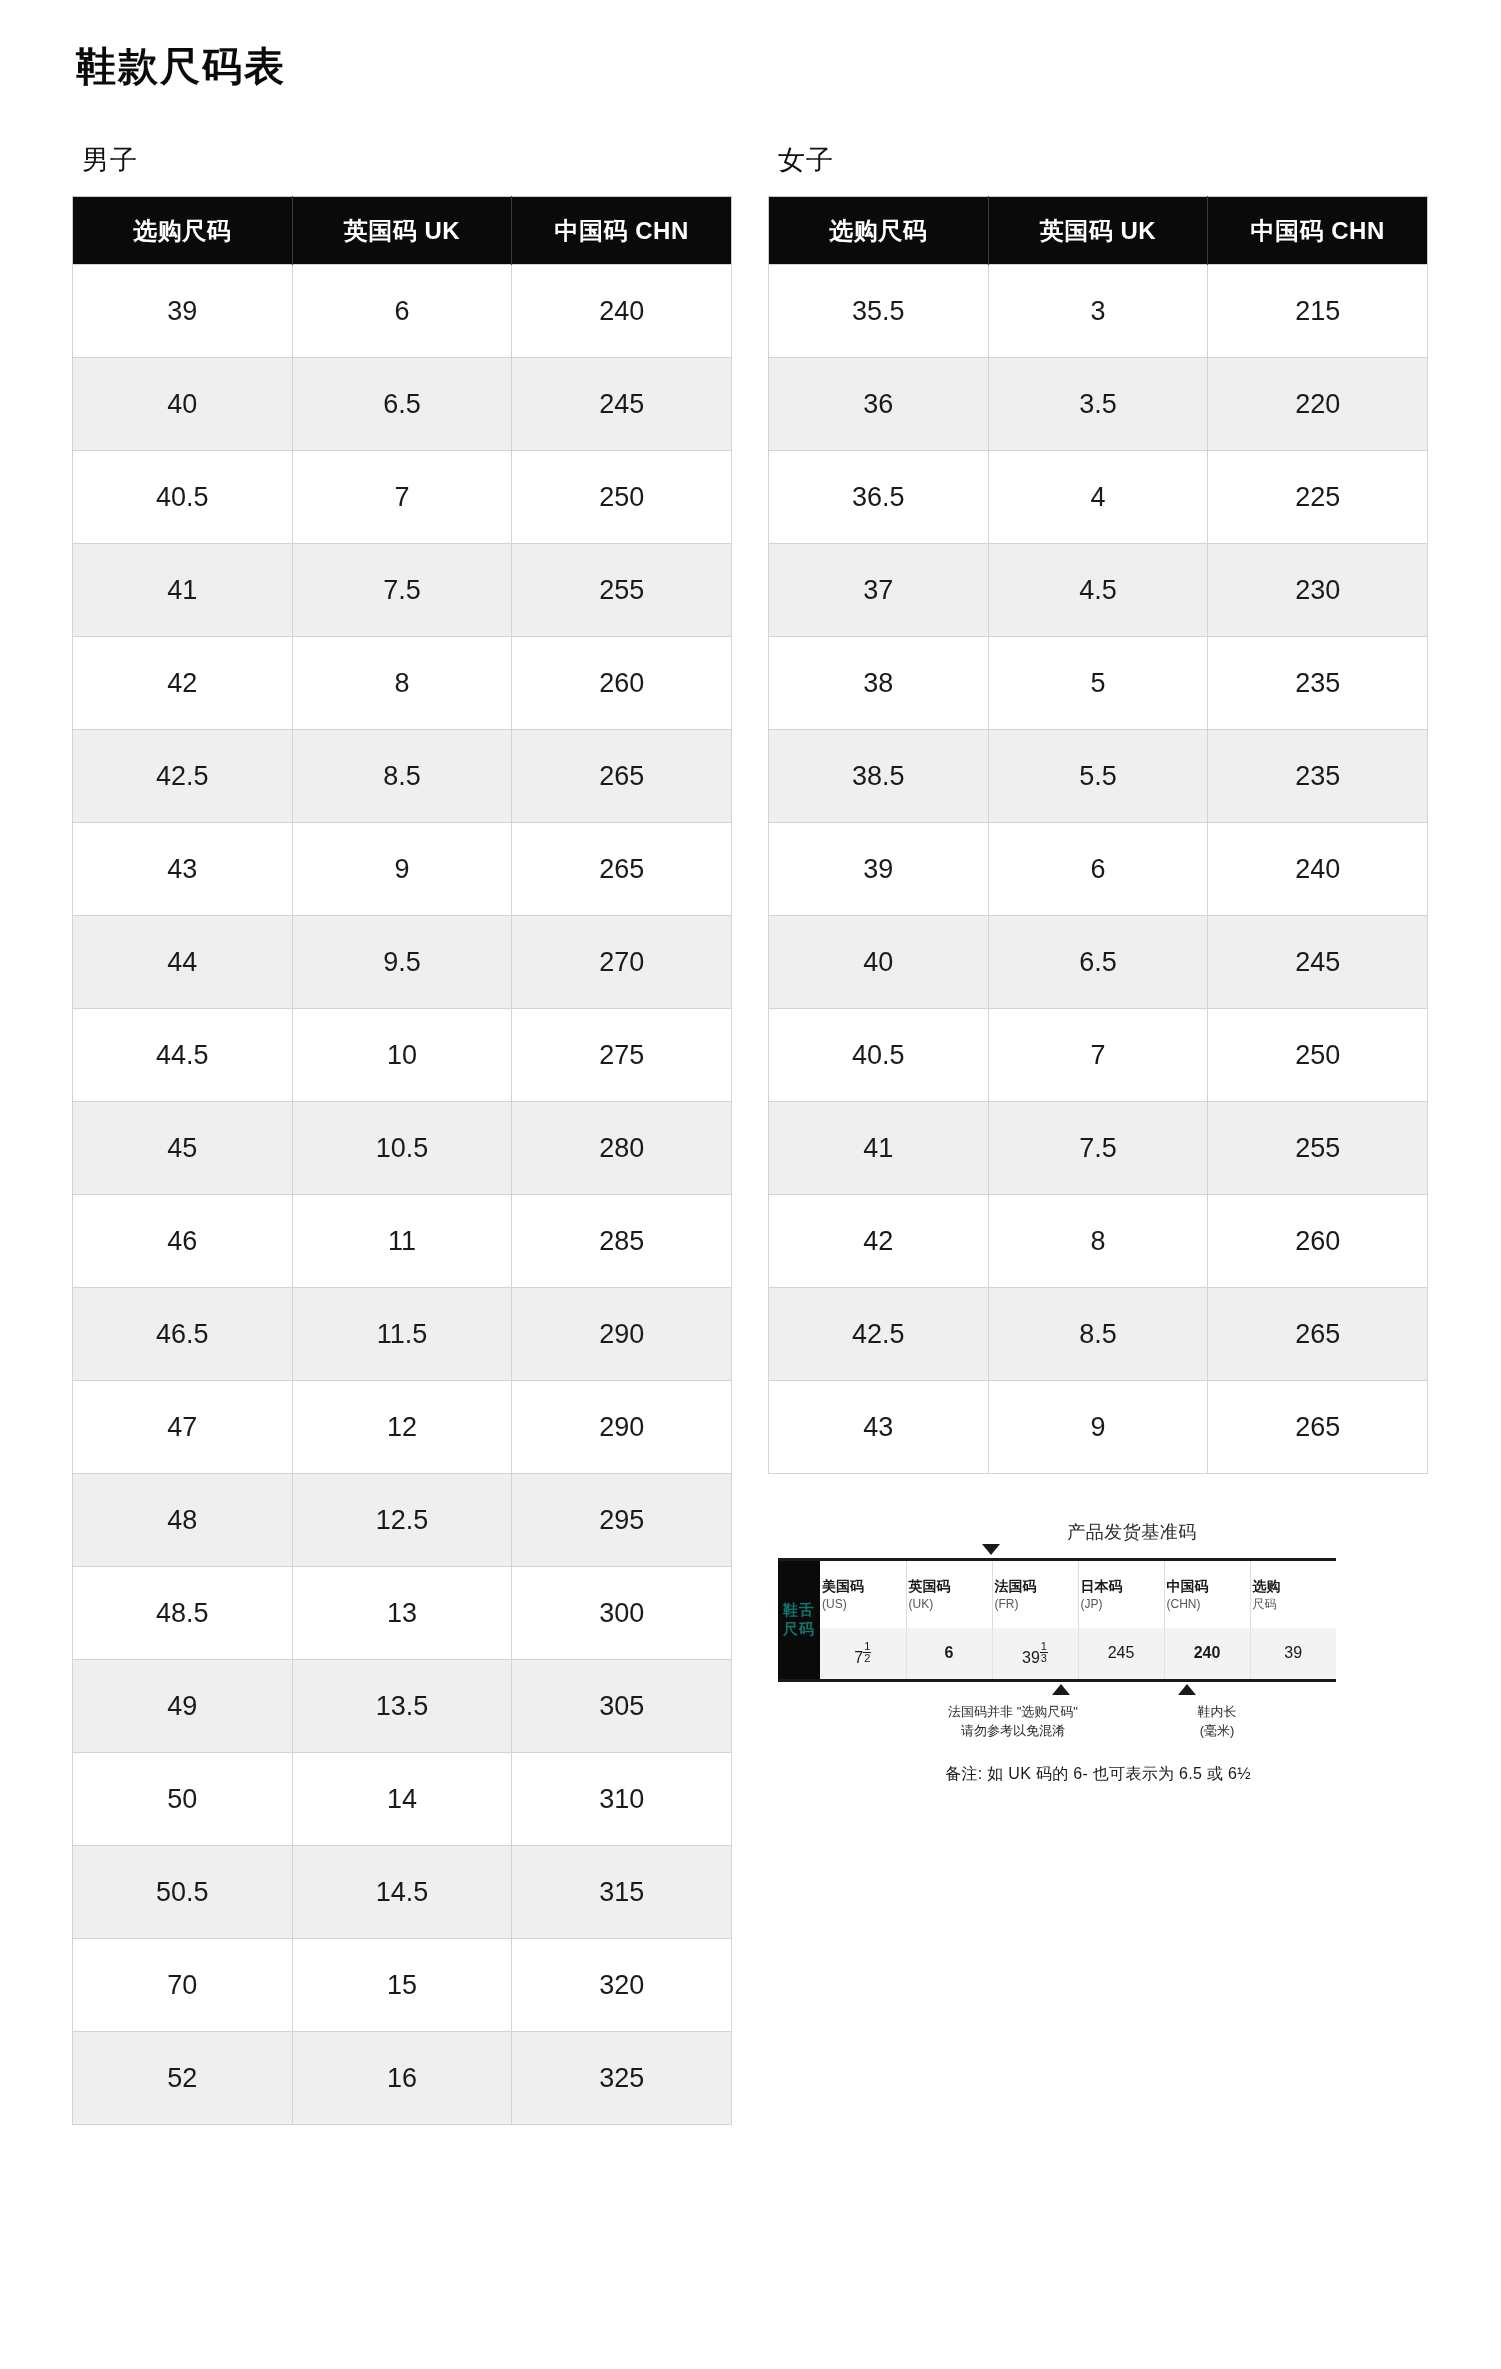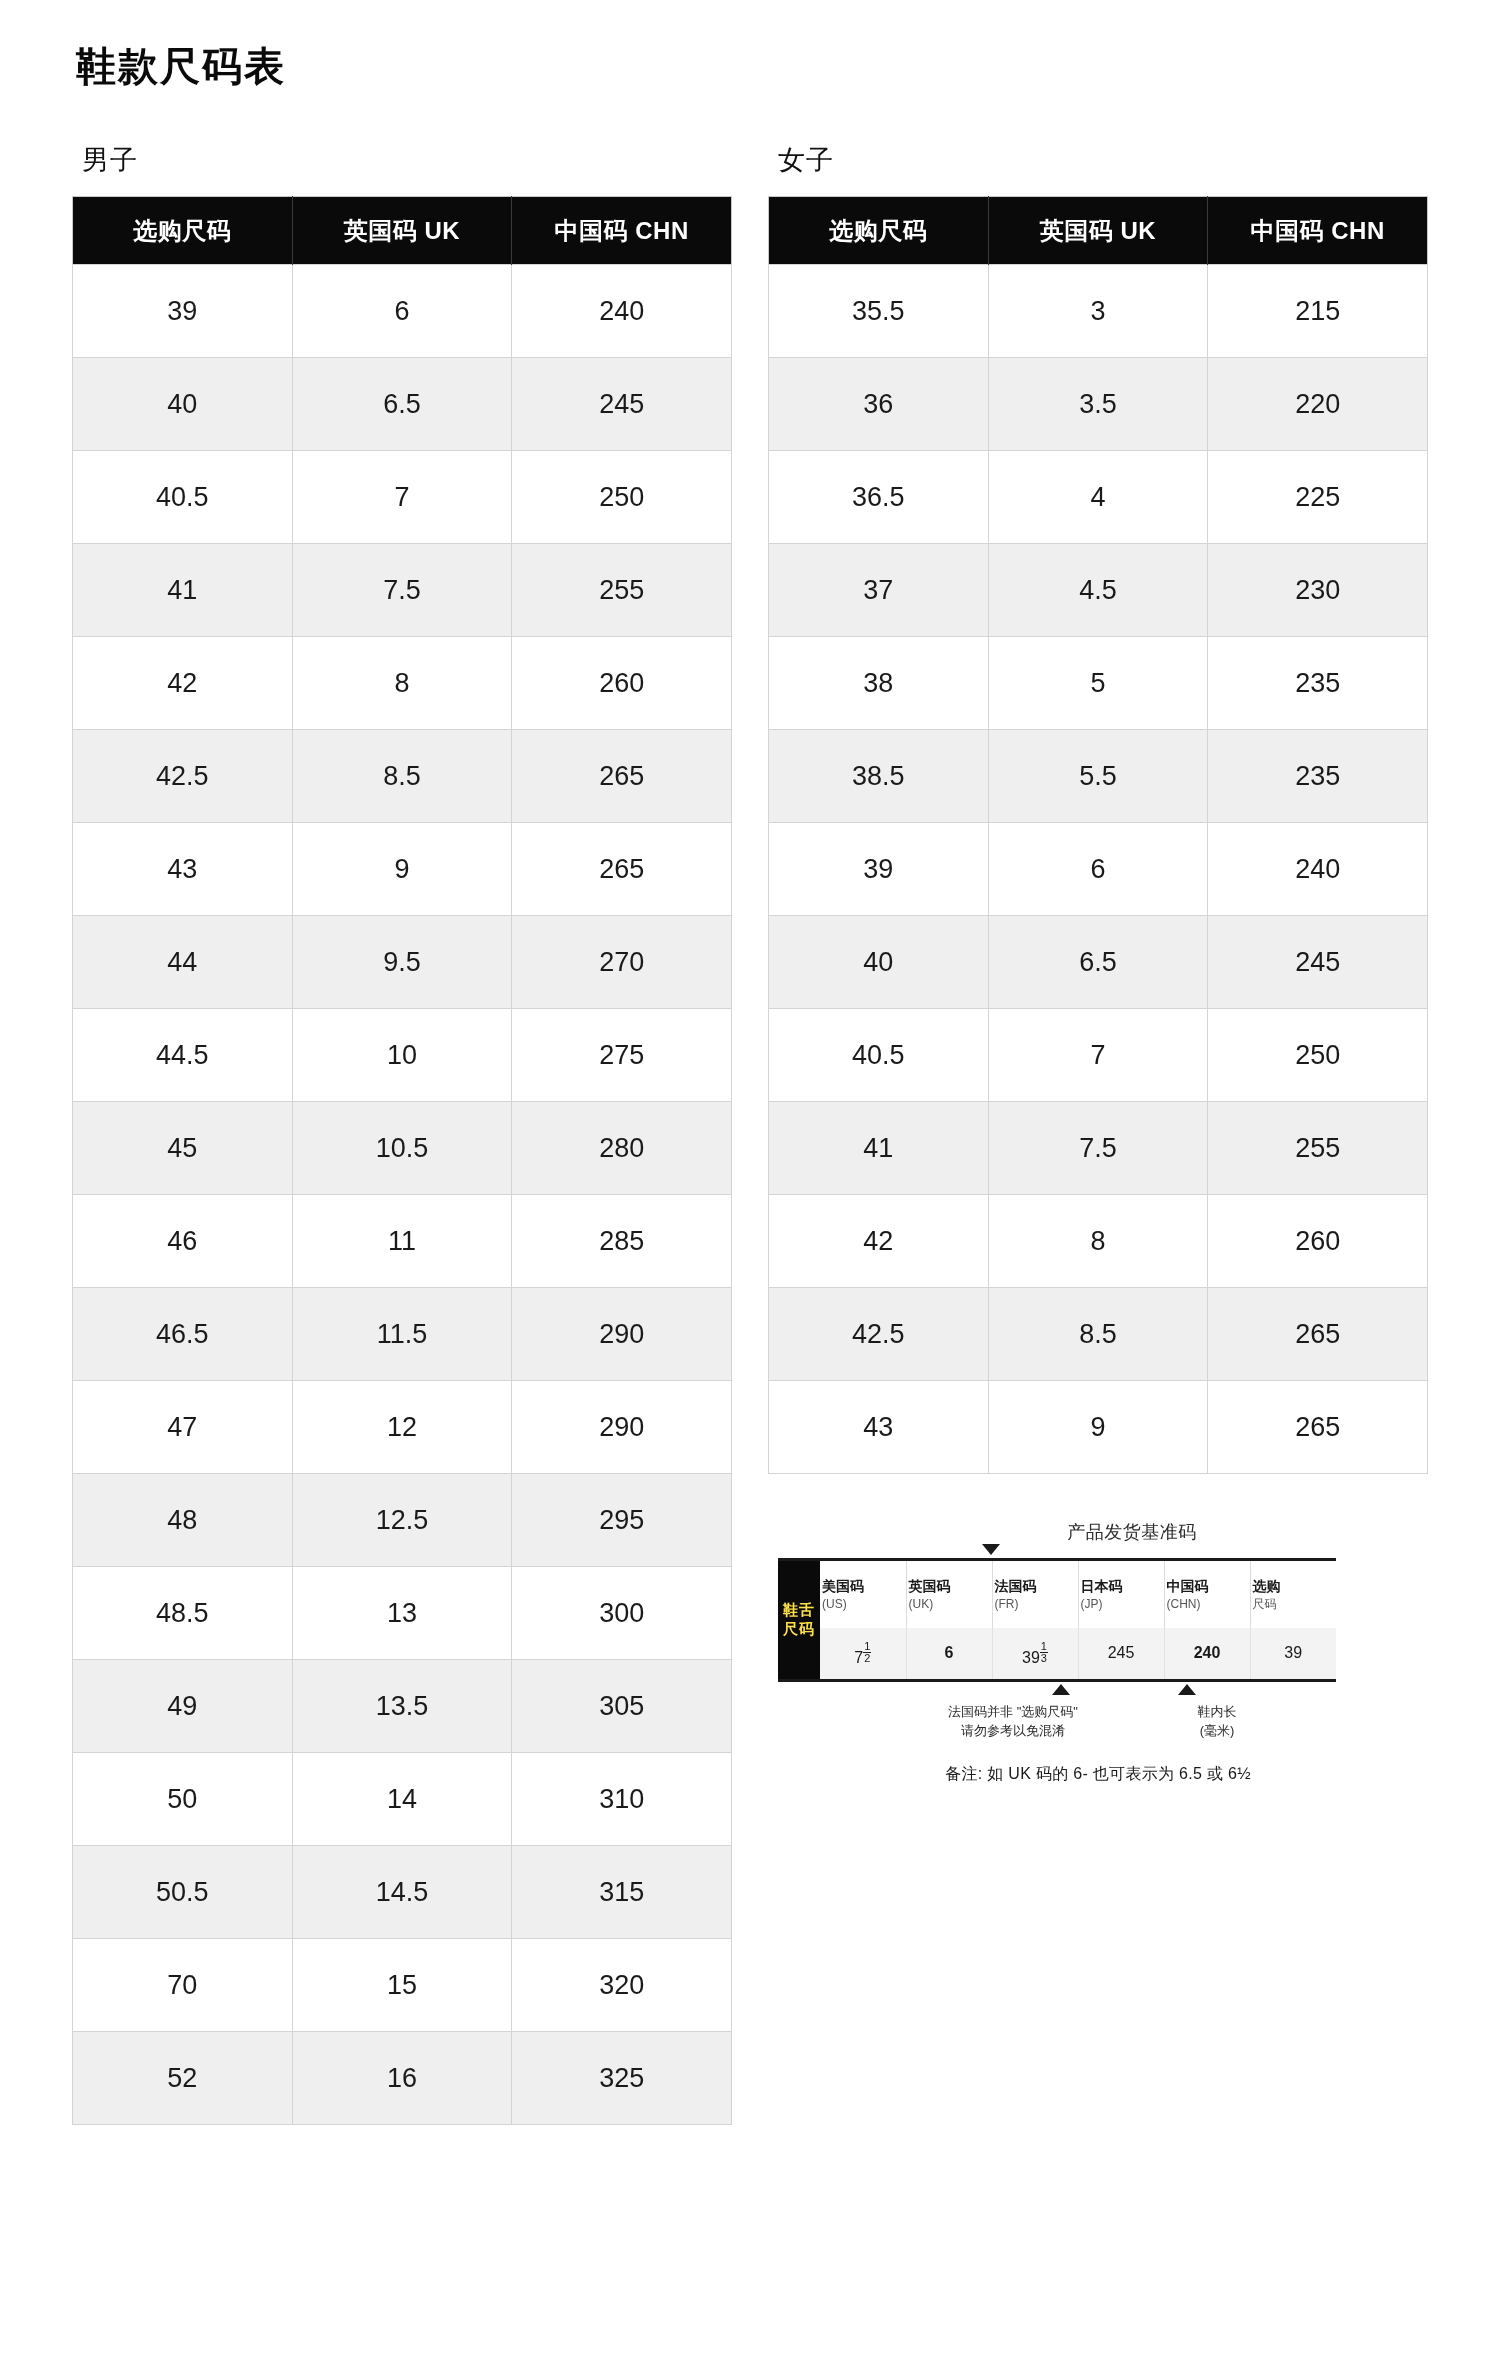--- a/index.html
+++ b/index.html
@@ -115,21 +115,21 @@
   .arrow-up-2 { left: 400px; }
   table.tongue-table {
     border-collapse: collapse;
     table-layout: fixed;
     width: 558px;
     border-top: 3px solid #1a1a1a;
     border-bottom: 3px solid #1a1a1a;
   }
   table.tongue-table .rowlabel {
     background: #0a0a0a;
-    color: #fde047;
+    color: #0f766e;
     font-size: 15px;
     font-weight: bold;
     width: 42px;
     text-align: center;
     line-height: 1.25;
     letter-spacing: 1px;
     padding: 6px 4px;
     vertical-align: middle;
   }
   table.tongue-table th.unit {

